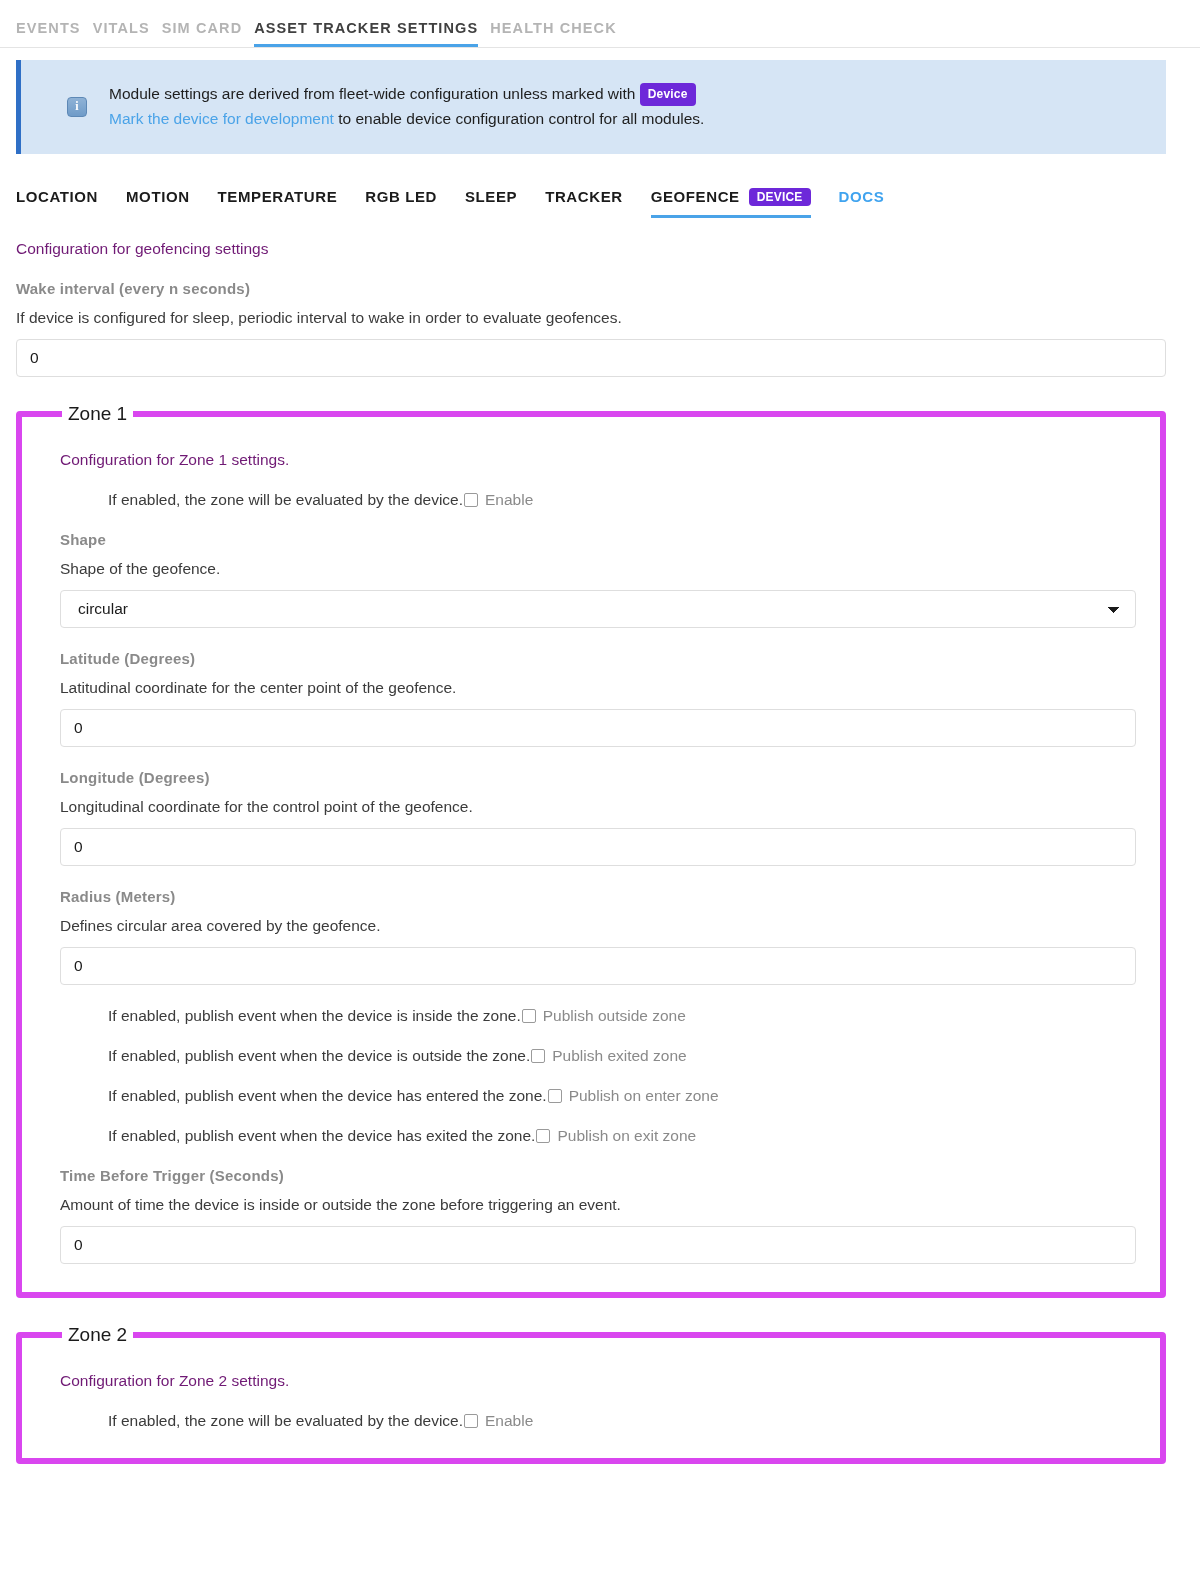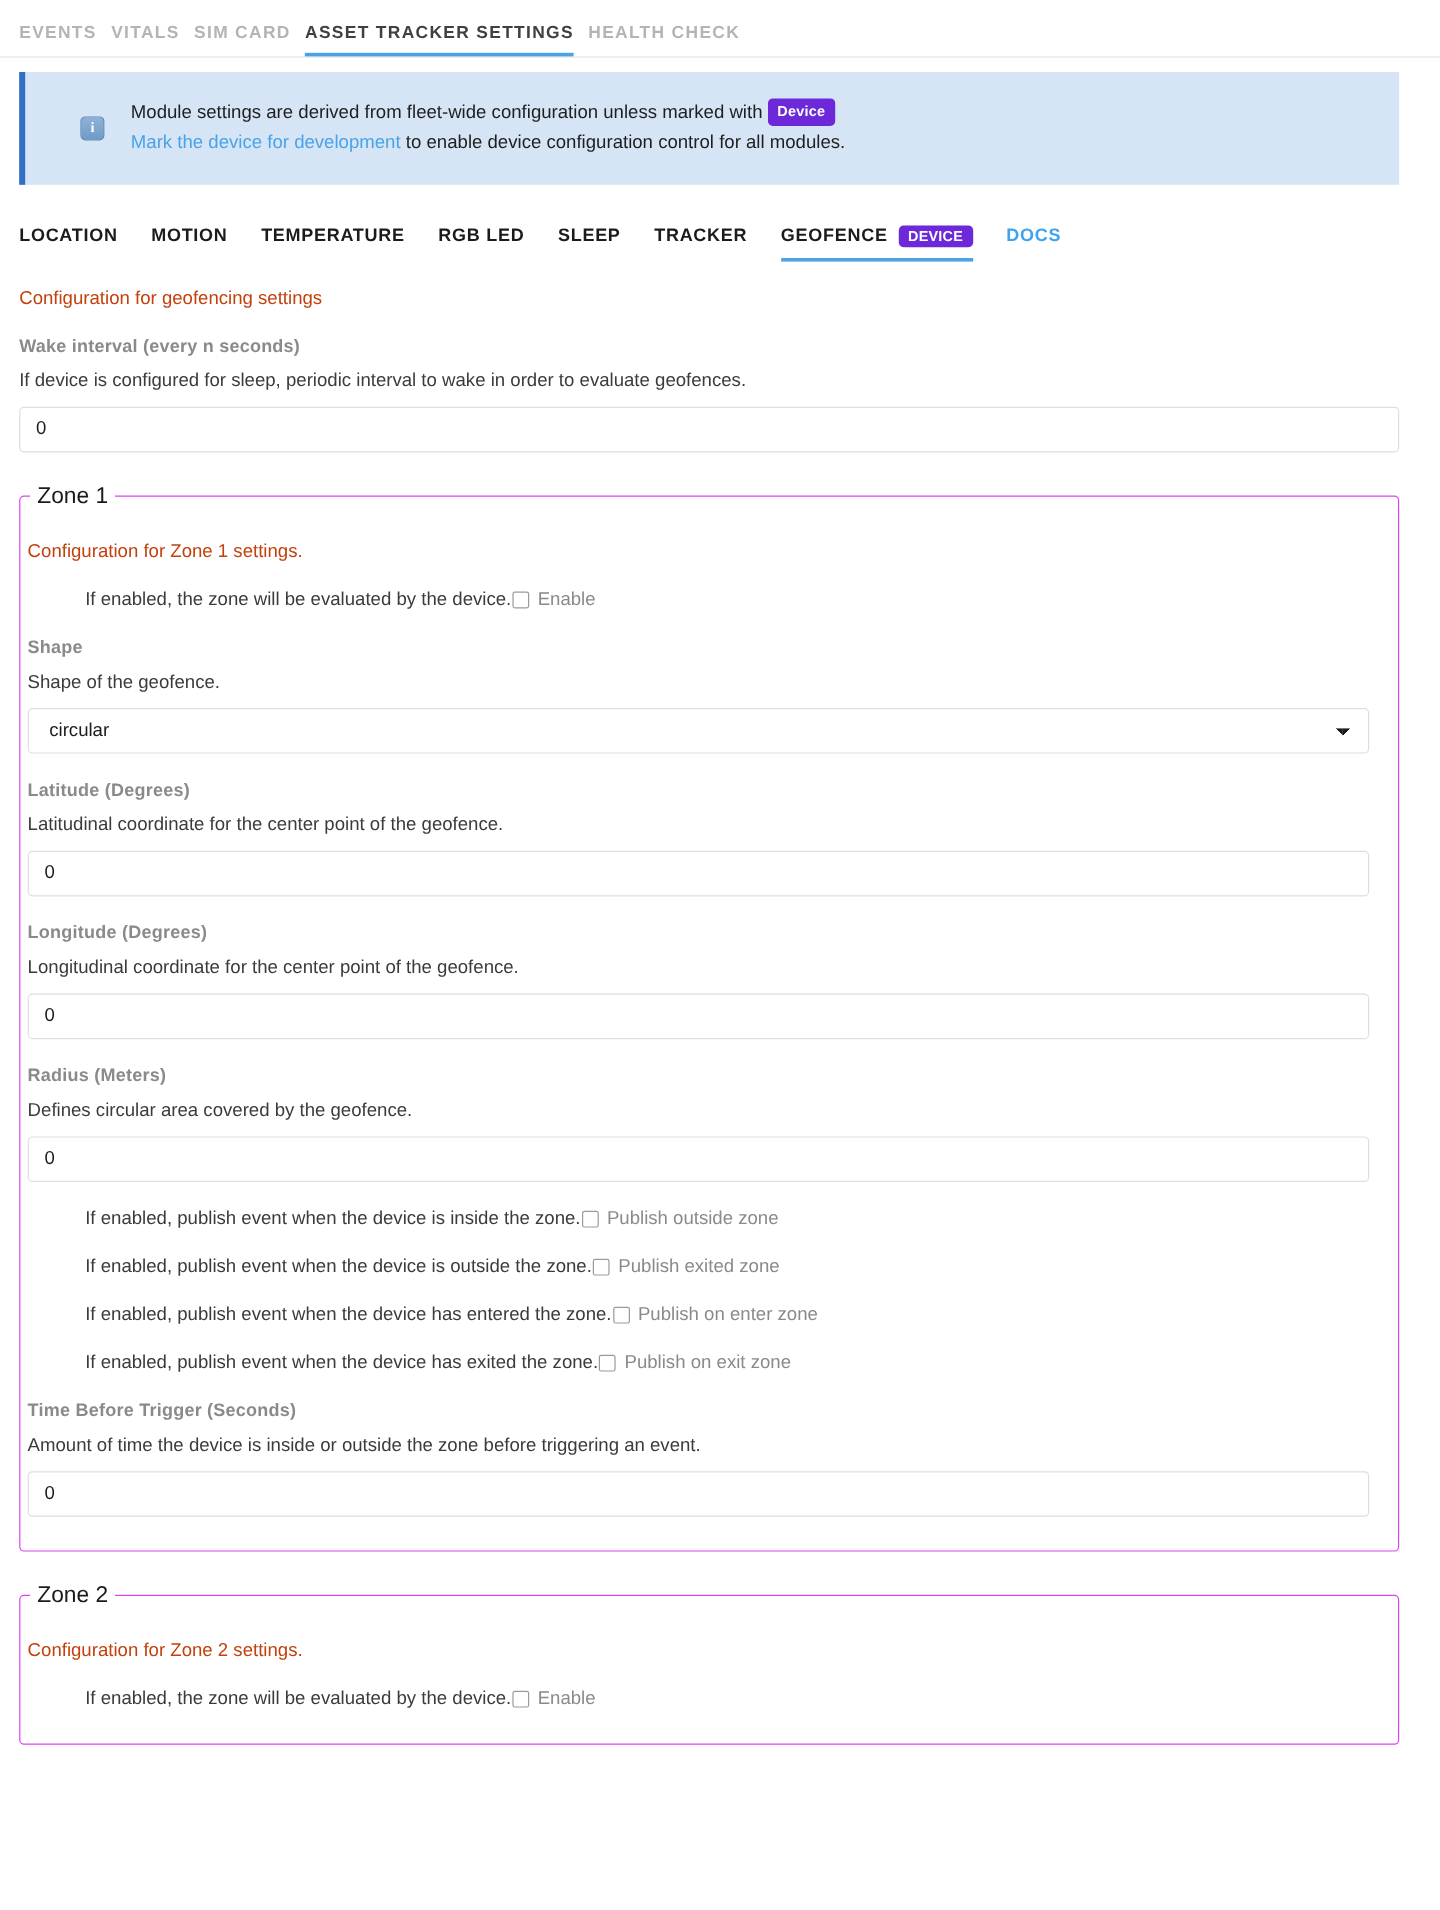--- a/index.html
+++ b/index.html
@@ -60,21 +60,21 @@
     font-size: 15px; font-weight: 700; letter-spacing: .6px;
     color: #1b1b1b; text-transform: uppercase; cursor: pointer;
     padding-bottom: 9px; border-bottom: 3px solid transparent;
     display: flex; align-items: center; gap: 9px; white-space: nowrap;
   }
   .modnav-item.active { border-bottom-color: #4aa3e8; }
   .modnav-item.docs { color: #3fa3ef; border-bottom-color: transparent; }
 
   
   .content { padding: 0 34px 0 16px; }
-  .desc { font-size: 15.5px; color: #c2410c; margin: 22px 0 0 0; }
+  .desc { font-size: 15.5px; color: #701a75; margin: 22px 0 0 0; }
   .field-label {
     font-size: 15px; font-weight: 700; color: #8a8a8a;
     margin: 22px 0 0 0; letter-spacing: .2px;
   }
   .field-help { font-size: 15.5px; color: #3b3b3b; margin: 12px 0 0 0; }
 
   input.txt, select.sel {
     display: block; width: 100%; margin-top: 12px;
     height: 38px; padding: 0 13px;
     border: 1px solid #dedede; border-radius: 4px;
@@ -87,22 +87,22 @@
     background-image:
       linear-gradient(45deg, transparent 50%, #1b1b1b 50%),
       linear-gradient(135deg, #1b1b1b 50%, transparent 50%);
     background-position: calc(100% - 21px) 16px, calc(100% - 15px) 16px;
     background-size: 6px 6px, 6px 6px;
     background-repeat: no-repeat;
   }
 
   
   fieldset.zone {
-    border: 1px solid #d946ef; border-radius: 4px;
-    margin: 26px 0 0 0; padding: 14px 22px 28px 4px;
+    border: 6px solid #d946ef; border-radius: 4px;
+    margin: 26px 0 0 0; padding: 14px 22px 28px 36px;
   }
   fieldset.zone > legend {
     font-size: 19px; color: #1b1b1b; padding: 0 6px; margin-left: 4px;
   }
   .zone-inner { padding: 0 2px; }
 
   .check-row {
     display: flex; align-items: center; gap: 1px;
     margin-top: 22px; font-size: 15.5px; color: #3b3b3b; margin-left: 48px;
   }
@@ -182,21 +182,21 @@
       <div class="field-help">Shape of the geofence.</div>
       <select class="sel">
         <option>circular</option>
       </select>
 
       <div class="field-label">Latitude (Degrees)</div>
       <div class="field-help">Latitudinal coordinate for the center point of the geofence.</div>
       <input class="txt" type="text" value="0" style="">
 
       <div class="field-label">Longitude (Degrees)</div>
-      <div class="field-help">Longitudinal coordinate for the center point of the geofence.</div>
+      <div class="field-help">Longitudinal coordinate for the control point of the geofence.</div>
       <input class="txt" type="text" value="0" style="">
 
       <div class="field-label">Radius (Meters)</div>
       <div class="field-help">Defines circular area covered by the geofence.</div>
       <input class="txt" type="text" value="0" style="">
 
       <div class="check-row">
         <span>If enabled, publish event when the device is inside the zone.</span>
         <label class="cb-label">
           <input type="checkbox" style="">

